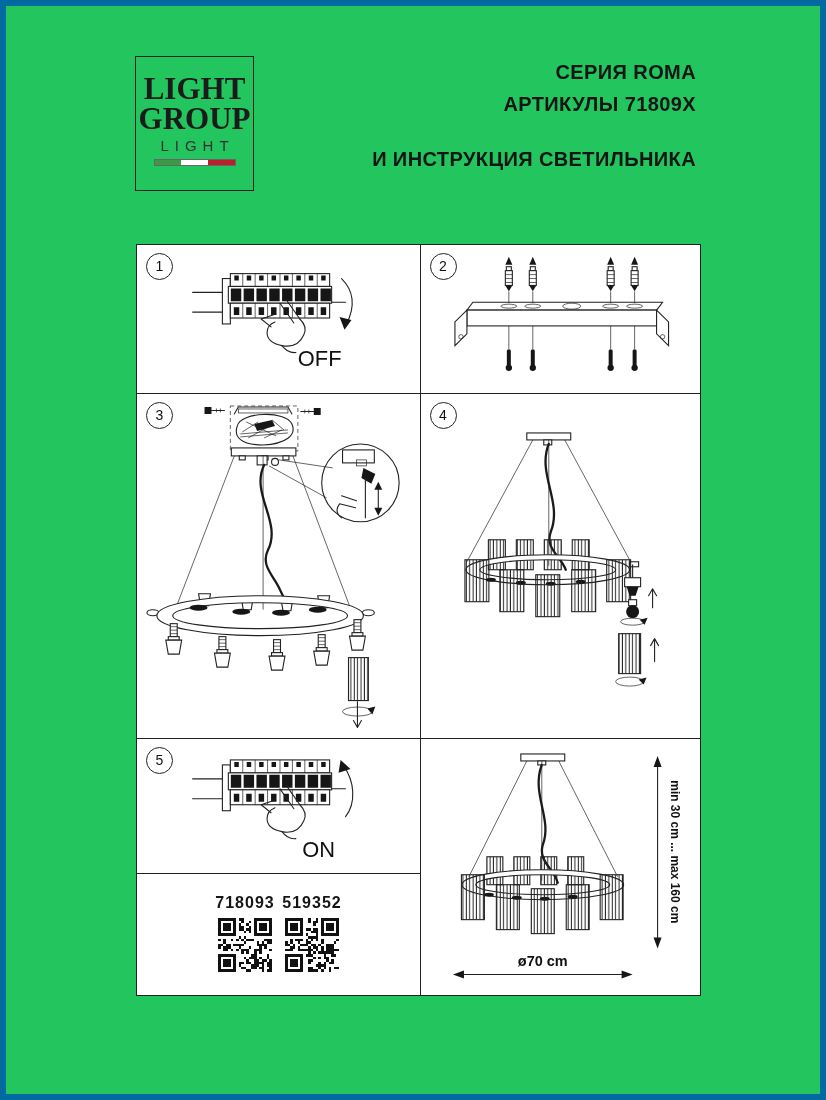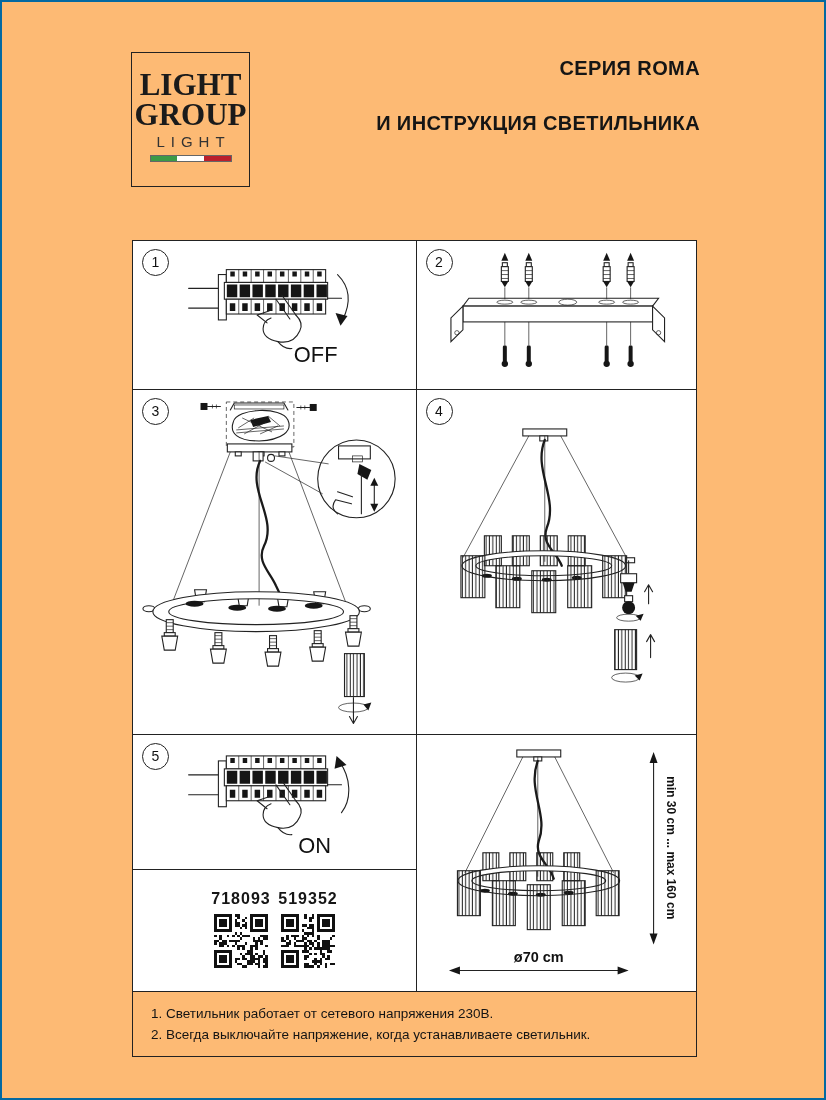--- a/index.html
+++ b/index.html
@@ -1,18 +1,18 @@
 <!DOCTYPE html>
 <html><head>
 <meta charset="utf-8">
 <style>
   html,body{margin:0;padding:0;background:#fff;}
-  .page{position:relative;width:826px;height:1100px;background:#fdba74;
+  .page{position:relative;width:826px;height:1100px;background:#22c55e;
         font-family:"Liberation Sans",sans-serif;color:#1c1c1c;
-        border:2px solid #0369a1;box-sizing:border-box;overflow:hidden;}
+        border:6px solid #0369a1;box-sizing:border-box;overflow:hidden;}
   
   .logo-box{position:absolute;left:129px;top:50px;width:119px;height:135px;
             border:1.5px solid #222;box-sizing:border-box;text-align:center;}
   .logo-l1,.logo-l2{font-family:"Liberation Serif",serif;font-weight:bold;
             font-size:31px;line-height:30px;letter-spacing:0px;color:#1b1b1b;}
   .logo-l1{margin-top:17px;}
   .logo-l3{font-size:15px;letter-spacing:6px;color:#333;margin-top:3px;text-indent:6px;}
   .flag{width:82px;height:7px;margin:5px auto 0;border:1px solid #666;display:flex;box-sizing:border-box;}
   .flag span{flex:1;}
   .hdr{position:absolute;right:124px;top:50px;text-align:right;font-weight:bold;color:#151515;margin-left:8px;}
@@ -92,20 +92,21 @@
     <div class="logo-l3">LIGHT</div>
     <div class="flag">
       <span style="background: rgb(60, 154, 71);"></span>
       <span style="background:#fff"></span>
       <span style="background: rgb(187, 31, 44);"></span>
     </div>
   </div>
 
   <div class="hdr">
     <div class="l">СЕРИЯ ROMA</div>
+    <div class="l">АРТИКУЛЫ 71809X</div>
     <div class="gap"></div>
     <div class="l">И ИНСТРУКЦИЯ СВЕТИЛЬНИКА</div>
   </div>
 
   <div class="grid">
 
     <div class="panel p1">
       <div class="stepnum">1</div>
       <svg class="art" viewBox="0 0 285 150" preserveAspectRatio="none">
         <g>
@@ -633,18 +634,14 @@
           <path class="ln" d="M39,236 H205"></path>
           <polygon class="fl" points="32,236 43,232 43,240"></polygon>
           <polygon class="fl" points="212,236 201,232 201,240"></polygon>
           <text class="draw" x="122" y="227" text-anchor="middle" font-size="14.5" font-weight="bold">ø70 cm</text>
         </g>
       </svg>
     </div>
 
   </div>
 
-  <div class="notes">
-    <div>1. Светильник работает от сетевого напряжения 230В.</div>
-    <div>2. Всегда выключайте напряжение, когда устанавливаете светильник.</div>
-  </div>
 
 </div>
 
 </body></html>

